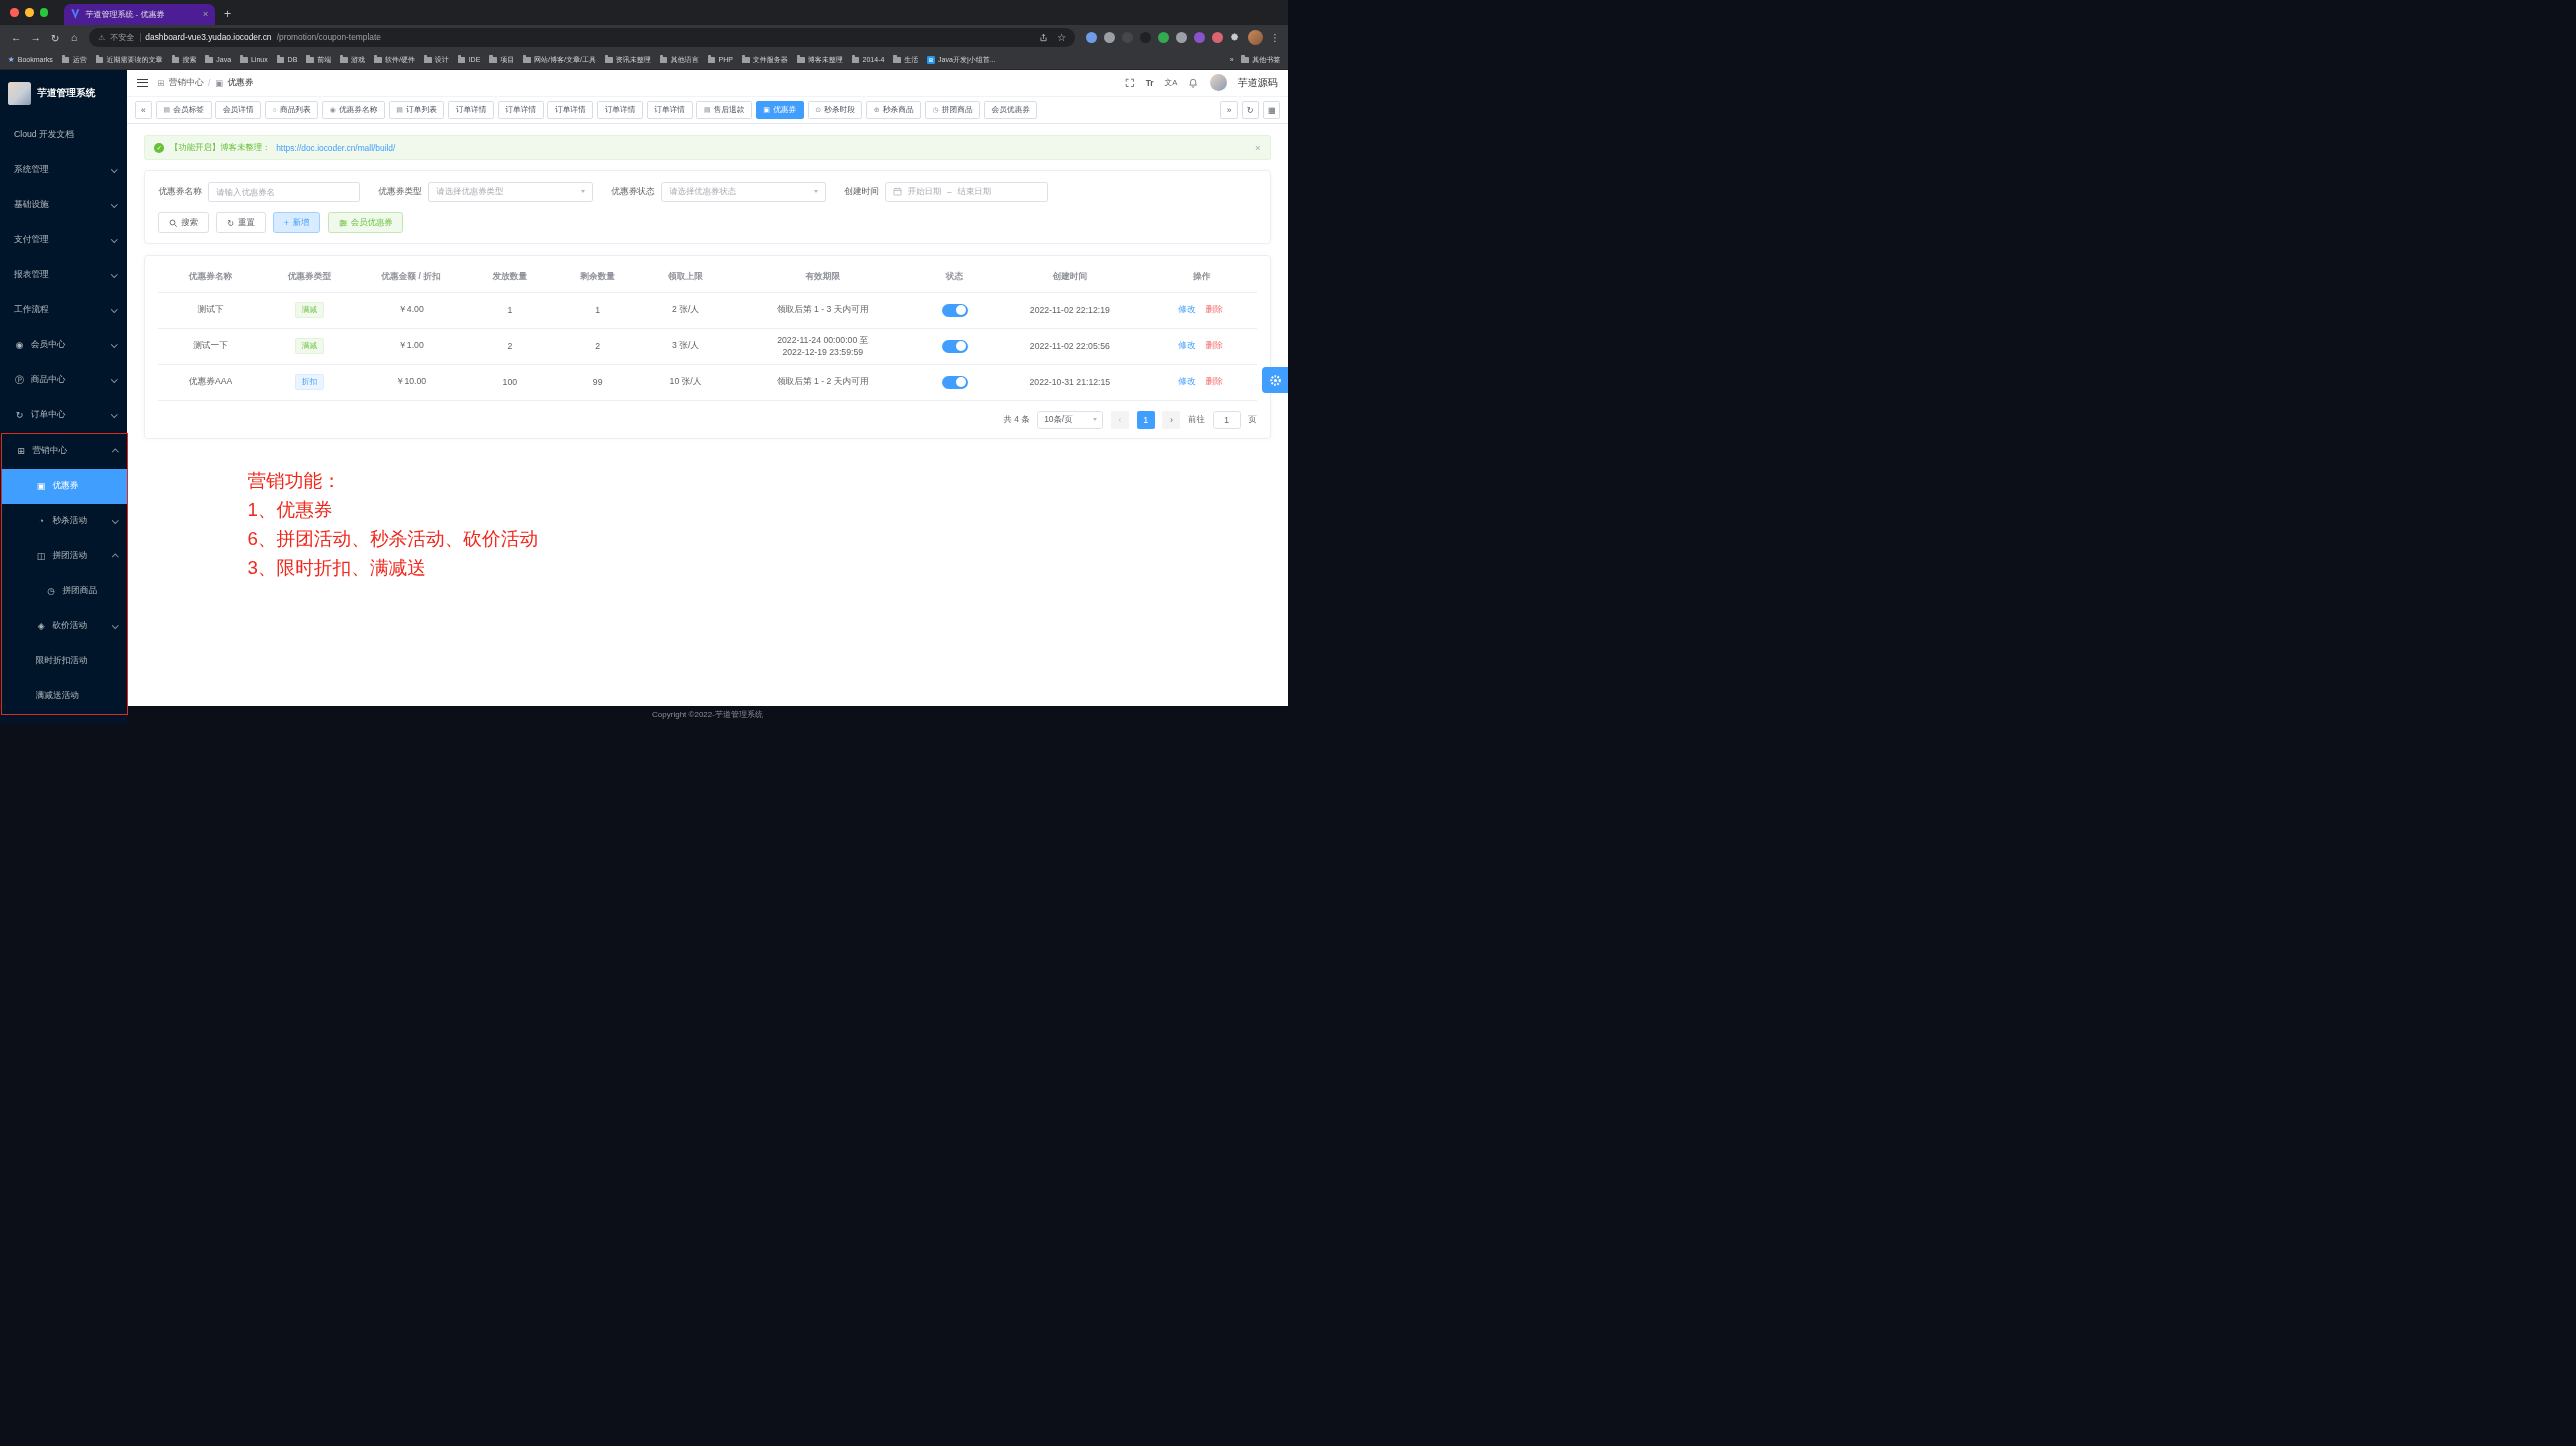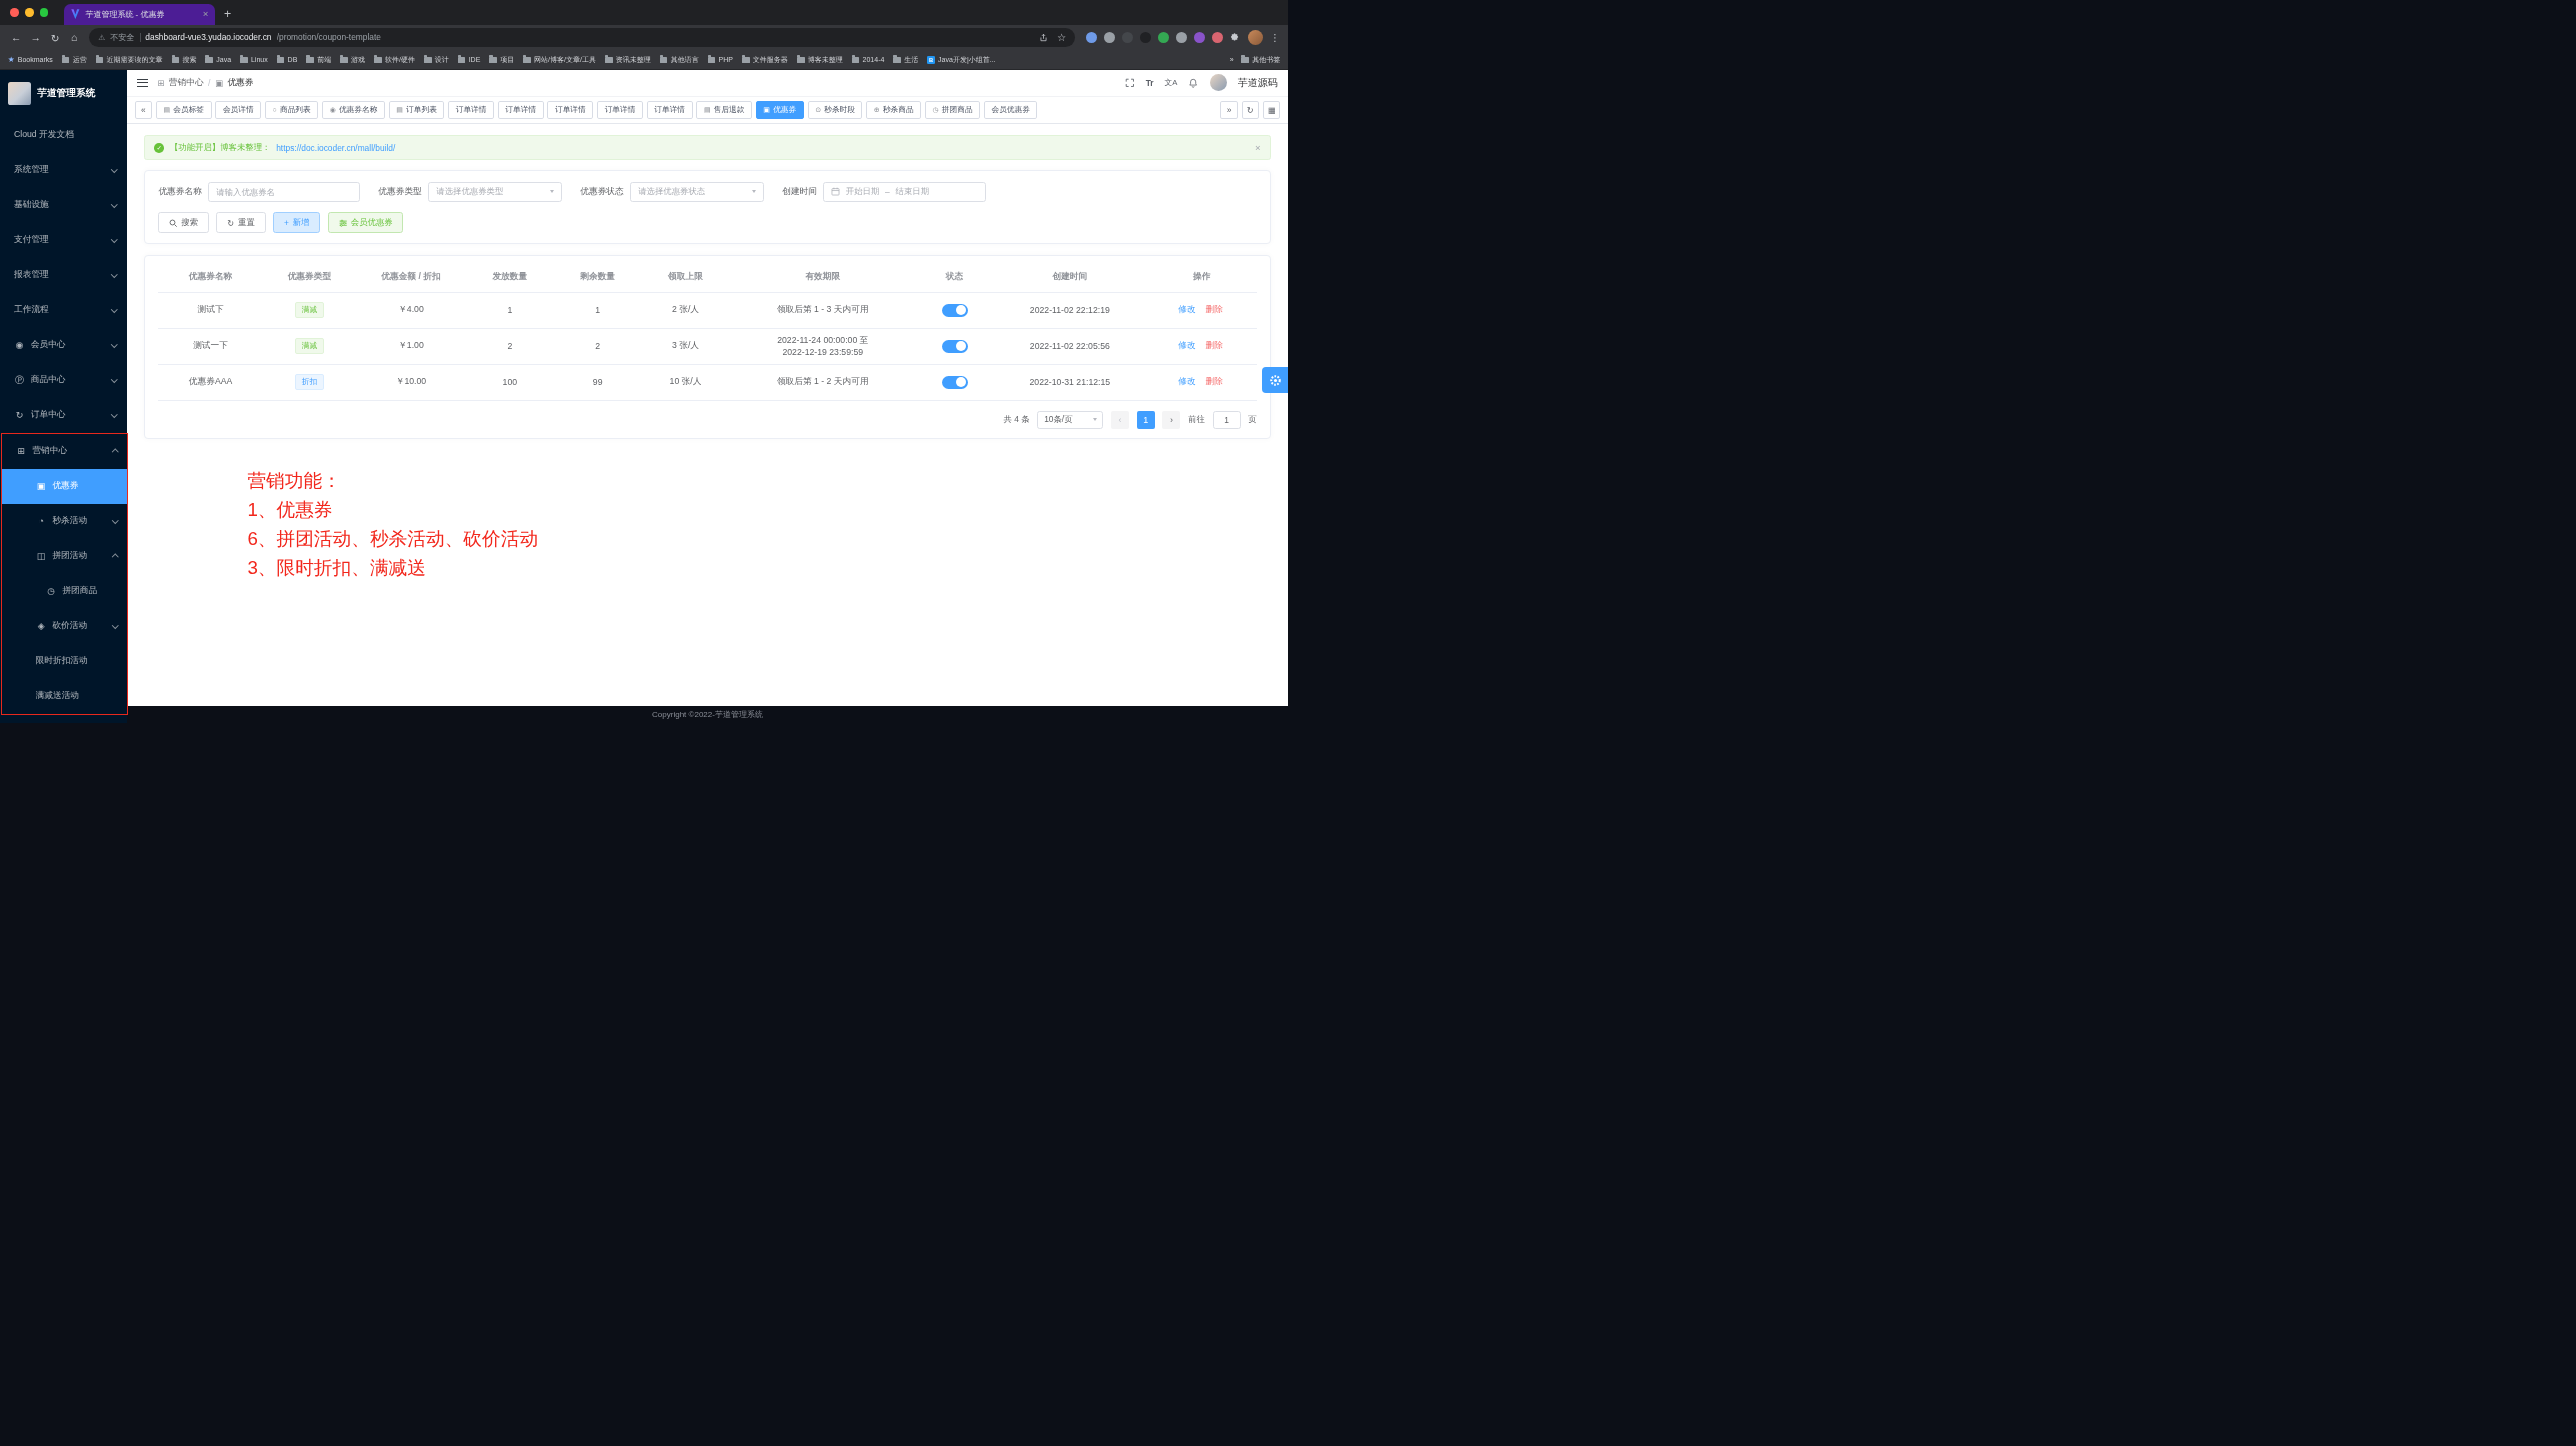--- a/index.html
+++ b/index.html
@@ -104,21 +104,21 @@
 
 .card{background:#fff;border:0.6px solid #ebeef5;border-radius:3.9px;box-shadow:0 0 6.5px rgba(0,0,0,.03)}
 .filter-card{margin-top:10.3px;padding:10.3px 13px}
 .filter-row{display:flex;align-items:center;gap:18px;flex-wrap:nowrap}
 .field{display:flex;align-items:center;gap:6.5px;flex:none}
 .field-label{font-size:8.7px;color:#606266;white-space:nowrap}
 .input{height:20.6px;border:0.6px solid #dcdfe6;border-radius:2.6px;padding:0 7px;font-size:8.4px;color:#606266;
   background:#fff;font-family:inherit;outline:none}
 input.input{width:152px}
 .input::placeholder{color:#a8abb2}
-.select{width:134px;height:20.6px;border:0.6px solid #dcdfe6;border-radius:2.6px;display:flex;align-items:center;
+.select{width:165px;height:20.6px;border:0.6px solid #dcdfe6;border-radius:2.6px;display:flex;align-items:center;
   padding:0 7px;gap:5.2px;background:#fff}
 .select .ph{color:#a8abb2;font-size:8.4px;flex:1;white-space:nowrap;overflow:hidden}
 .caret{width:0;height:0;border-left:2.9px solid transparent;border-right:2.9px solid transparent;
   border-top:3.2px solid #b6b9c0;flex:none}
 .daterange{width:163px;height:20.6px;border:0.6px solid #dcdfe6;border-radius:2.6px;display:flex;align-items:center;
   padding:0 6.5px;gap:5.8px;color:#a8abb2;font-size:8.4px;background:#fff;white-space:nowrap}
 .cal-ic{display:flex;align-items:center;color:#a8abb2;flex:none}
 .btn-row{display:flex;align-items:center;gap:7.7px;margin-top:10.3px}
 .btn{height:20.6px;border:0.6px solid #dcdfe6;border-radius:2.6px;background:#fff;color:#606266;font-size:8.4px;
   display:inline-flex;align-items:center;gap:3.9px;padding:0 9.7px;font-family:inherit;cursor:pointer}

